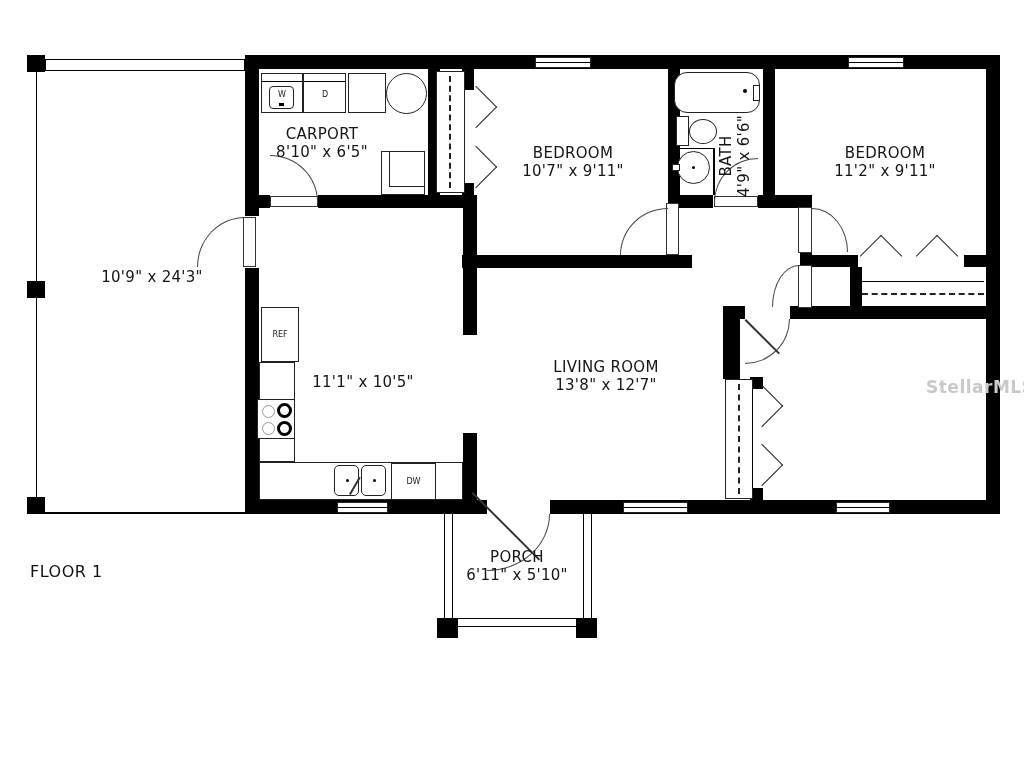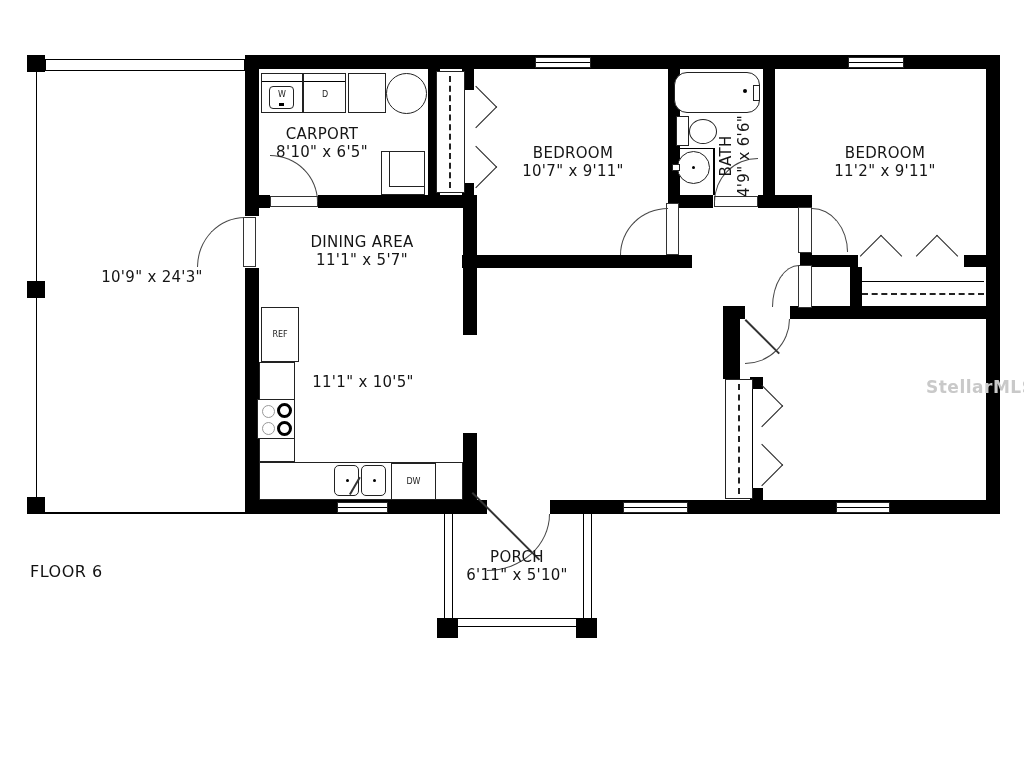--- a/index.html
+++ b/index.html
@@ -185,39 +185,39 @@
   <div class="post" style="left:437px;top:618px;width:21px;height:20px;"></div>
   <div class="post" style="left:576px;top:618px;width:21px;height:20px;"></div>
 
   <div class="label" style="left:62px;top:268px;width:180px;">
     <div class="nm">10'9" x 24'3"</div>
   </div>
   <div class="label" style="left:242px;top:125px;width:160px;">
     <div class="nm">CARPORT</div>
     <div class="nm">8'10" x 6'5"</div>
   </div>
-  <div class="label" style="left:272px;top:233px;width:180px;">
-    <div class="nm">DINING AREA</div>
-    <div class="nm">11'1" x 5'7"</div>
-  </div>
   <div class="label" style="left:273px;top:373px;width:180px;">
     <div class="nm">11'1" x 10'5"</div>
   </div>
   <div class="label" style="left:483px;top:144px;width:180px;">
     <div class="nm">BEDROOM</div>
     <div class="nm">10'7" x 9'11"</div>
   </div>
   <div class="label rot" style="left:682px;top:136px;width:110px;height:40px;">
     <div class="nm">BATH</div>
     <div class="nm">4'9" x 6'6"</div>
   </div>
   <div class="label" style="left:795px;top:144px;width:180px;">
     <div class="nm">BEDROOM</div>
     <div class="nm">11'2" x 9'11"</div>
   </div>
+  <div class="label" style="left:516px;top:358px;width:180px;">
+    <div class="nm">LIVING ROOM</div>
+    <div class="nm">13'8" x 12'7"</div>
+  </div>
   <div class="label" style="left:427px;top:548px;width:180px;">
     <div class="nm">PORCH</div>
     <div class="nm">6'11" x 5'10"</div>
   </div>
 
-  <div class="floor" style="left:30px;top:562px;">FLOOR 6</div>
+  <div class="floor" style="left:30px;top:562px;">FLOOR 1</div>
   <div class="watermark" style="left:926px;top:377px;">StellarMLS</div>
 </div>
 
 </body></html>

